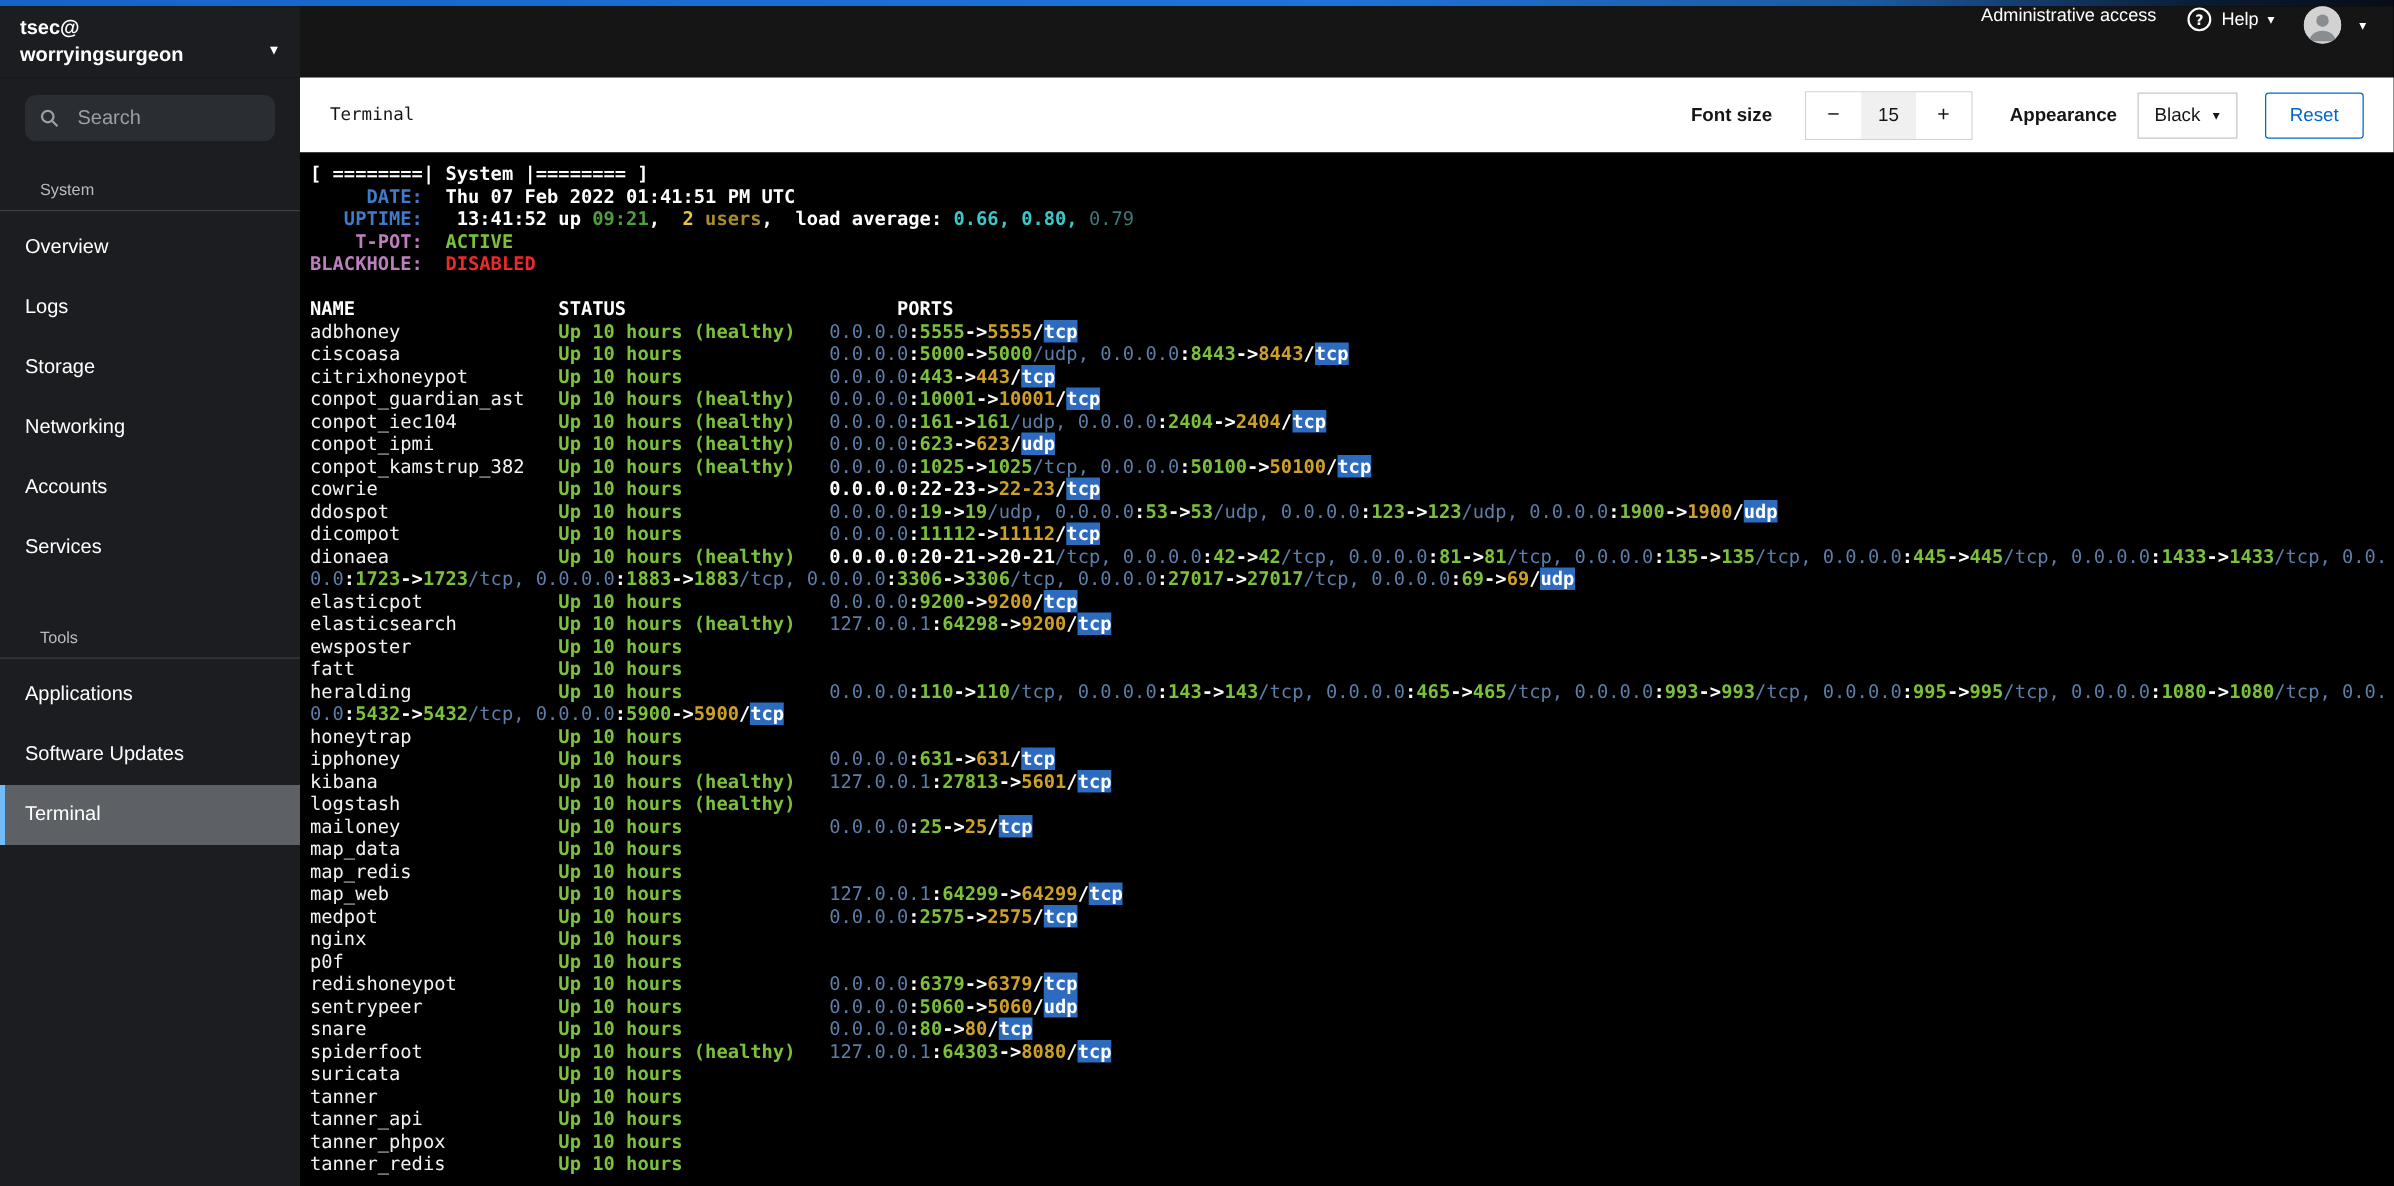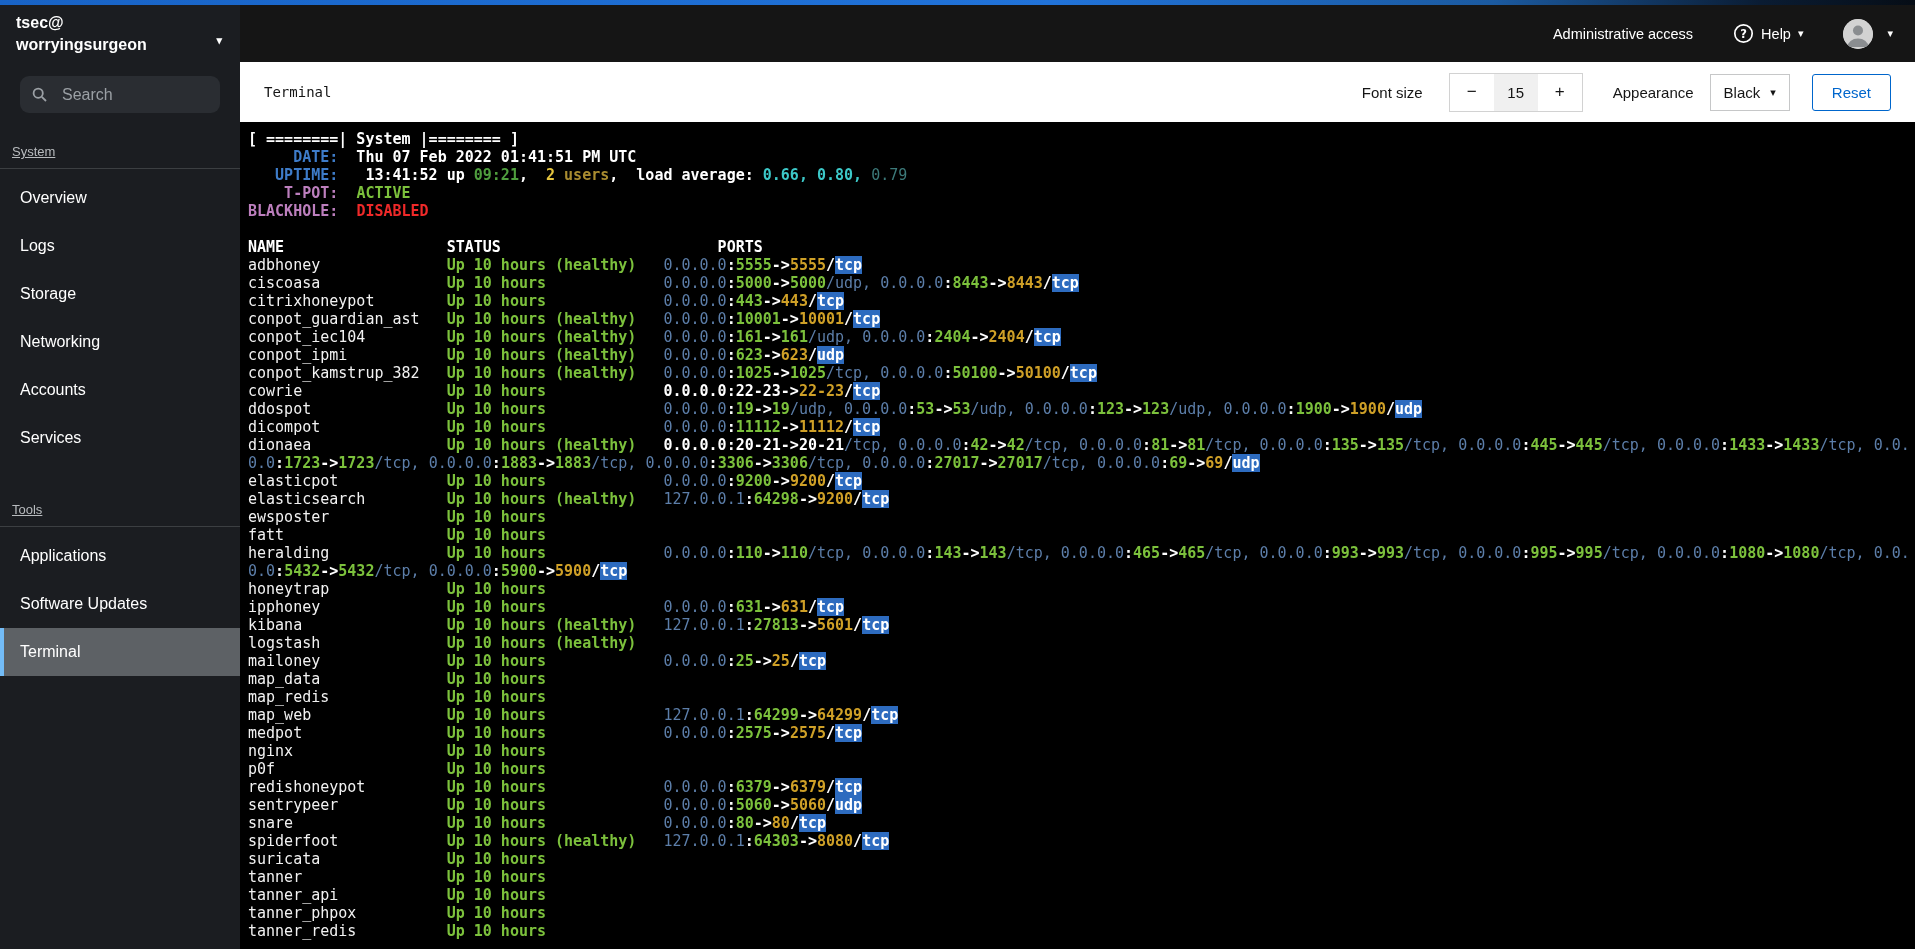--- a/index.html
+++ b/index.html
@@ -8,46 +8,46 @@
 
   
   .accent-bar{position:absolute;top:0;left:0;right:0;height:5px;
     background:linear-gradient(90deg,#1863c6 0%,#2173d9 55%,#1b5aa0 78%,#0a1c33 92%,#060d16 100%);}
   .masthead{position:absolute;top:5px;left:0;right:0;height:57px;background:#151515;}
   .brand{position:absolute;left:0;top:0;width:240px;height:57px;background:#1b1d21;
     box-sizing:border-box;padding:7px 16px 0 16px;color:#fff;font-weight:700;font-size:16px;
     line-height:22px;cursor:pointer;}
   .brand .caret{position:absolute;right:18px;top:24px;}
   .caret{font-size:11px;color:#fff;}
-  .mast-right{position:absolute;right:22px;top:0;height:57px;display:flex;align-items:center;
-    gap:40px;color:#fff;font-size:14.5px;}
+  .mast-right{position:absolute;right:22px;top:0;height:57px;display:flex;align-items:flex-start;
+    gap:24px;color:#fff;font-size:14.5px;}
   .help{display:flex;align-items:center;gap:7px;cursor:pointer;}
   .session{display:flex;align-items:center;gap:14px;cursor:pointer;}
   .avatar{width:30px;height:30px;border-radius:50%;overflow:hidden;display:inline-block;background:#d2d2d2;}
 
   
   .sidebar{position:absolute;left:0;top:62px;width:240px;bottom:0;background:#1b1d21;}
   .search-box{position:absolute;left:20px;right:20px;top:14px;height:37px;background:#2a2d32;
     border-radius:9px;display:flex;align-items:center;padding:0 12px;box-sizing:border-box;gap:13px;}
   .search-box input{background:transparent;border:none;outline:none;color:#c8cbce;font-size:16px;
     font-family:"Liberation Sans",sans-serif;width:100%;}
   .search-box input::placeholder{color:#9ba0a5;}
   .nav{position:absolute;left:0;right:0;top:72px;}
-  .section-title{padding:10px 12px 9px;color:#b8bbbe;font-size:13px;border-bottom:1px solid #3c3f42;
-    margin-bottom:5px;text-decoration:underline;}
+  .section-title{padding:10px 32px 9px;color:#b8bbbe;font-size:13px;border-bottom:1px solid #3c3f42;
+    margin-bottom:5px;}
   .nav-item{padding:12px 20px;line-height:24px;color:#fff;font-size:16px;cursor:pointer;}
   .nav-item.current{background:#5d6165;border-left:4px solid #73bcf7;padding-left:16px;}
   .nav-gap{height:30px;}
 
   
   .toolbar{position:absolute;left:240px;top:62px;right:0;height:60px;background:#fff;
     display:flex;align-items:center;box-sizing:border-box;padding:0 24px;}
   .toolbar-title{font-family:"DejaVu Sans Mono",monospace;font-size:14px;color:#151515;}
   .toolbar-spacer{flex:1;}
-  .tb-label{font-weight:400;font-size:15px;color:#151515;}
+  .tb-label{font-weight:700;font-size:15px;color:#151515;}
   .stepper{display:flex;border:1px solid #d2d2d2;height:37px;margin-left:26px;align-items:stretch;}
   .step-btn{width:44px;background:#fff;border:none;font-size:17px;color:#151515;cursor:pointer;
     display:flex;align-items:center;justify-content:center;font-family:"Liberation Sans",sans-serif;}
   .step-val{width:44px;background:#f0f0f0;display:flex;align-items:center;justify-content:center;
     font-size:15px;color:#151515;}
   .ap-label{margin-left:30px;}
   .select{display:flex;align-items:center;gap:10px;border:1px solid #c6c7c8;background:#fff;
     height:37px;box-sizing:border-box;padding:0 13px;margin-left:16px;font-size:15px;color:#151515;cursor:pointer;}
   .select .caret{color:#151515;}
   .reset-btn{margin-left:22px;background:#fff;border:1px solid #0066cc;color:#0066cc;border-radius:3px;

